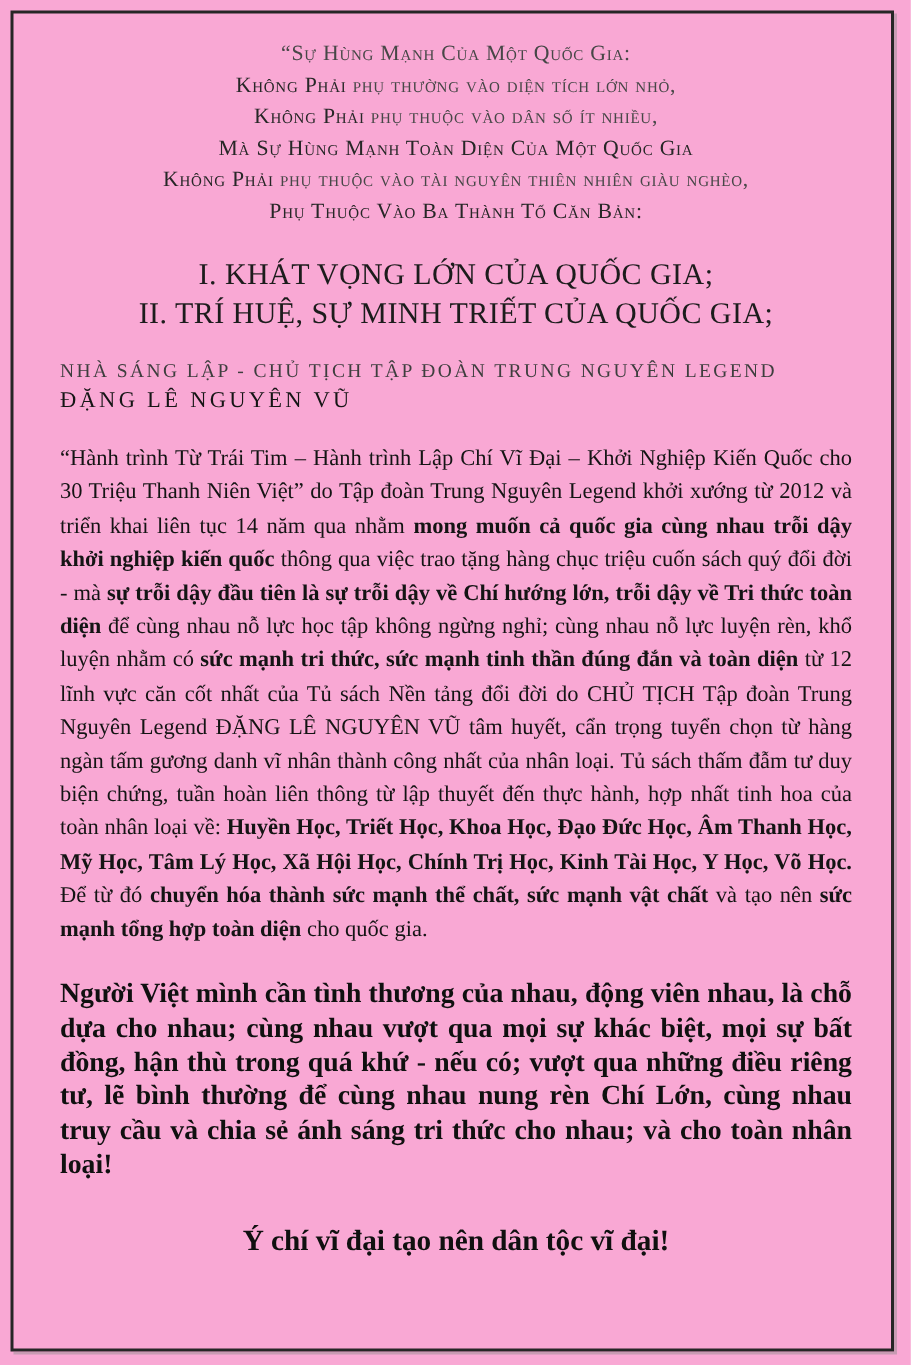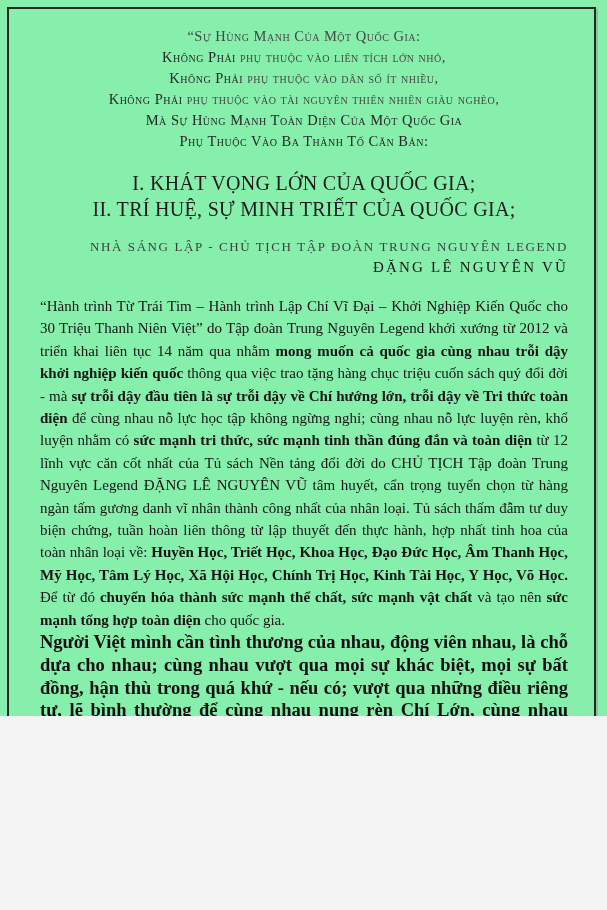--- a/index.html
+++ b/index.html
@@ -4,22 +4,22 @@
 <style>
   * { margin:0; padding:0; box-sizing:border-box; }
   html,body { width:607px; height:910px; }
   body {
     background:#f4f4f4;
     font-family:"Liberation Serif", serif;
     -webkit-font-smoothing:antialiased;
   }
   .page {
     position:relative;
-    width:607px; height:716px;
-    background:#86efac;
+    width:607px; height:910px;
+    background:#f9a8d4;
     overflow:hidden;
   }
   .frame {
     position:absolute;
     left:7px; top:7px;
     width:589px; height:894px;
     border:2px solid #262626;
     box-shadow:2px 2px 0 rgba(140,140,140,.45);
     pointer-events:none;
   }
@@ -43,21 +43,21 @@
   .pillars {
     margin-top:19px;
     text-align:center;
     font-weight:normal;
     font-size:20px;
     line-height:25.5px;
     letter-spacing:.3px;
     color:#1c1c1c;
   }
   
-  .attribution { margin-top:17px; text-align:right; }
+  .attribution { margin-top:17px; text-align:left; }
   .attr-role {
     font-size:13px;
     letter-spacing:1.6px;
     color:#3e3e3e;
   }
   .attr-name {
     margin-top:4px;
     font-size:15px;
     font-weight:normal;
     letter-spacing:2.2px;
@@ -67,20 +67,21 @@
   .body-para {
     margin-top:19px;
     font-size:15px;
     line-height:22.4px;
     text-align:justify;
     color:#141414;
   }
   .body-para .b { font-weight:bold; }
   
   .appeal {
+    margin-top:21px;
     font-size:18.5px;
     line-height:22.8px;
     text-align:justify;
     font-weight:bold;
     color:#101010;
   }
   
   .closing {
     margin-top:24px;
     text-align:center;
@@ -93,24 +94,24 @@
 </head>
 <body>
 
 <div class="page">
   <div class="frame"></div>
 
   <div class="content">
 
     <div class="quote-block">
       <div><span>“Sự Hùng Mạnh Của Một Quốc Gia:</span></div>
-      <div><span class="b">Không Phải</span><span> phụ thuộc vào liên tích lớn nhỏ,</span></div>
+      <div><span class="b">Không Phải</span><span> phụ thường vào diện tích lớn nhỏ,</span></div>
       <div><span class="b">Không Phải</span><span> phụ thuộc vào dân số ít nhiều,</span></div>
+      <div><span class="b">Mà Sự Hùng Mạnh Toàn Diện Của Một Quốc Gia</span></div>
       <div><span class="b">Không Phải</span><span> phụ thuộc vào tài nguyên thiên nhiên giàu nghèo,</span></div>
-      <div><span class="b">Mà Sự Hùng Mạnh Toàn Diện Của Một Quốc Gia</span></div>
       <div><span class="b">Phụ Thuộc Vào Ba Thành Tố Căn Bản:</span></div>
     </div>
 
     <div class="pillars">
       <div>I. KHÁT VỌNG LỚN CỦA QUỐC GIA;</div>
       <div>II. TRÍ HUỆ, SỰ MINH TRIẾT CỦA QUỐC GIA;</div>
     </div>
 
     <div class="attribution">
       <div class="attr-role">NHÀ SÁNG LẬP - CHỦ TỊCH TẬP ĐOÀN TRUNG NGUYÊN LEGEND</div>

